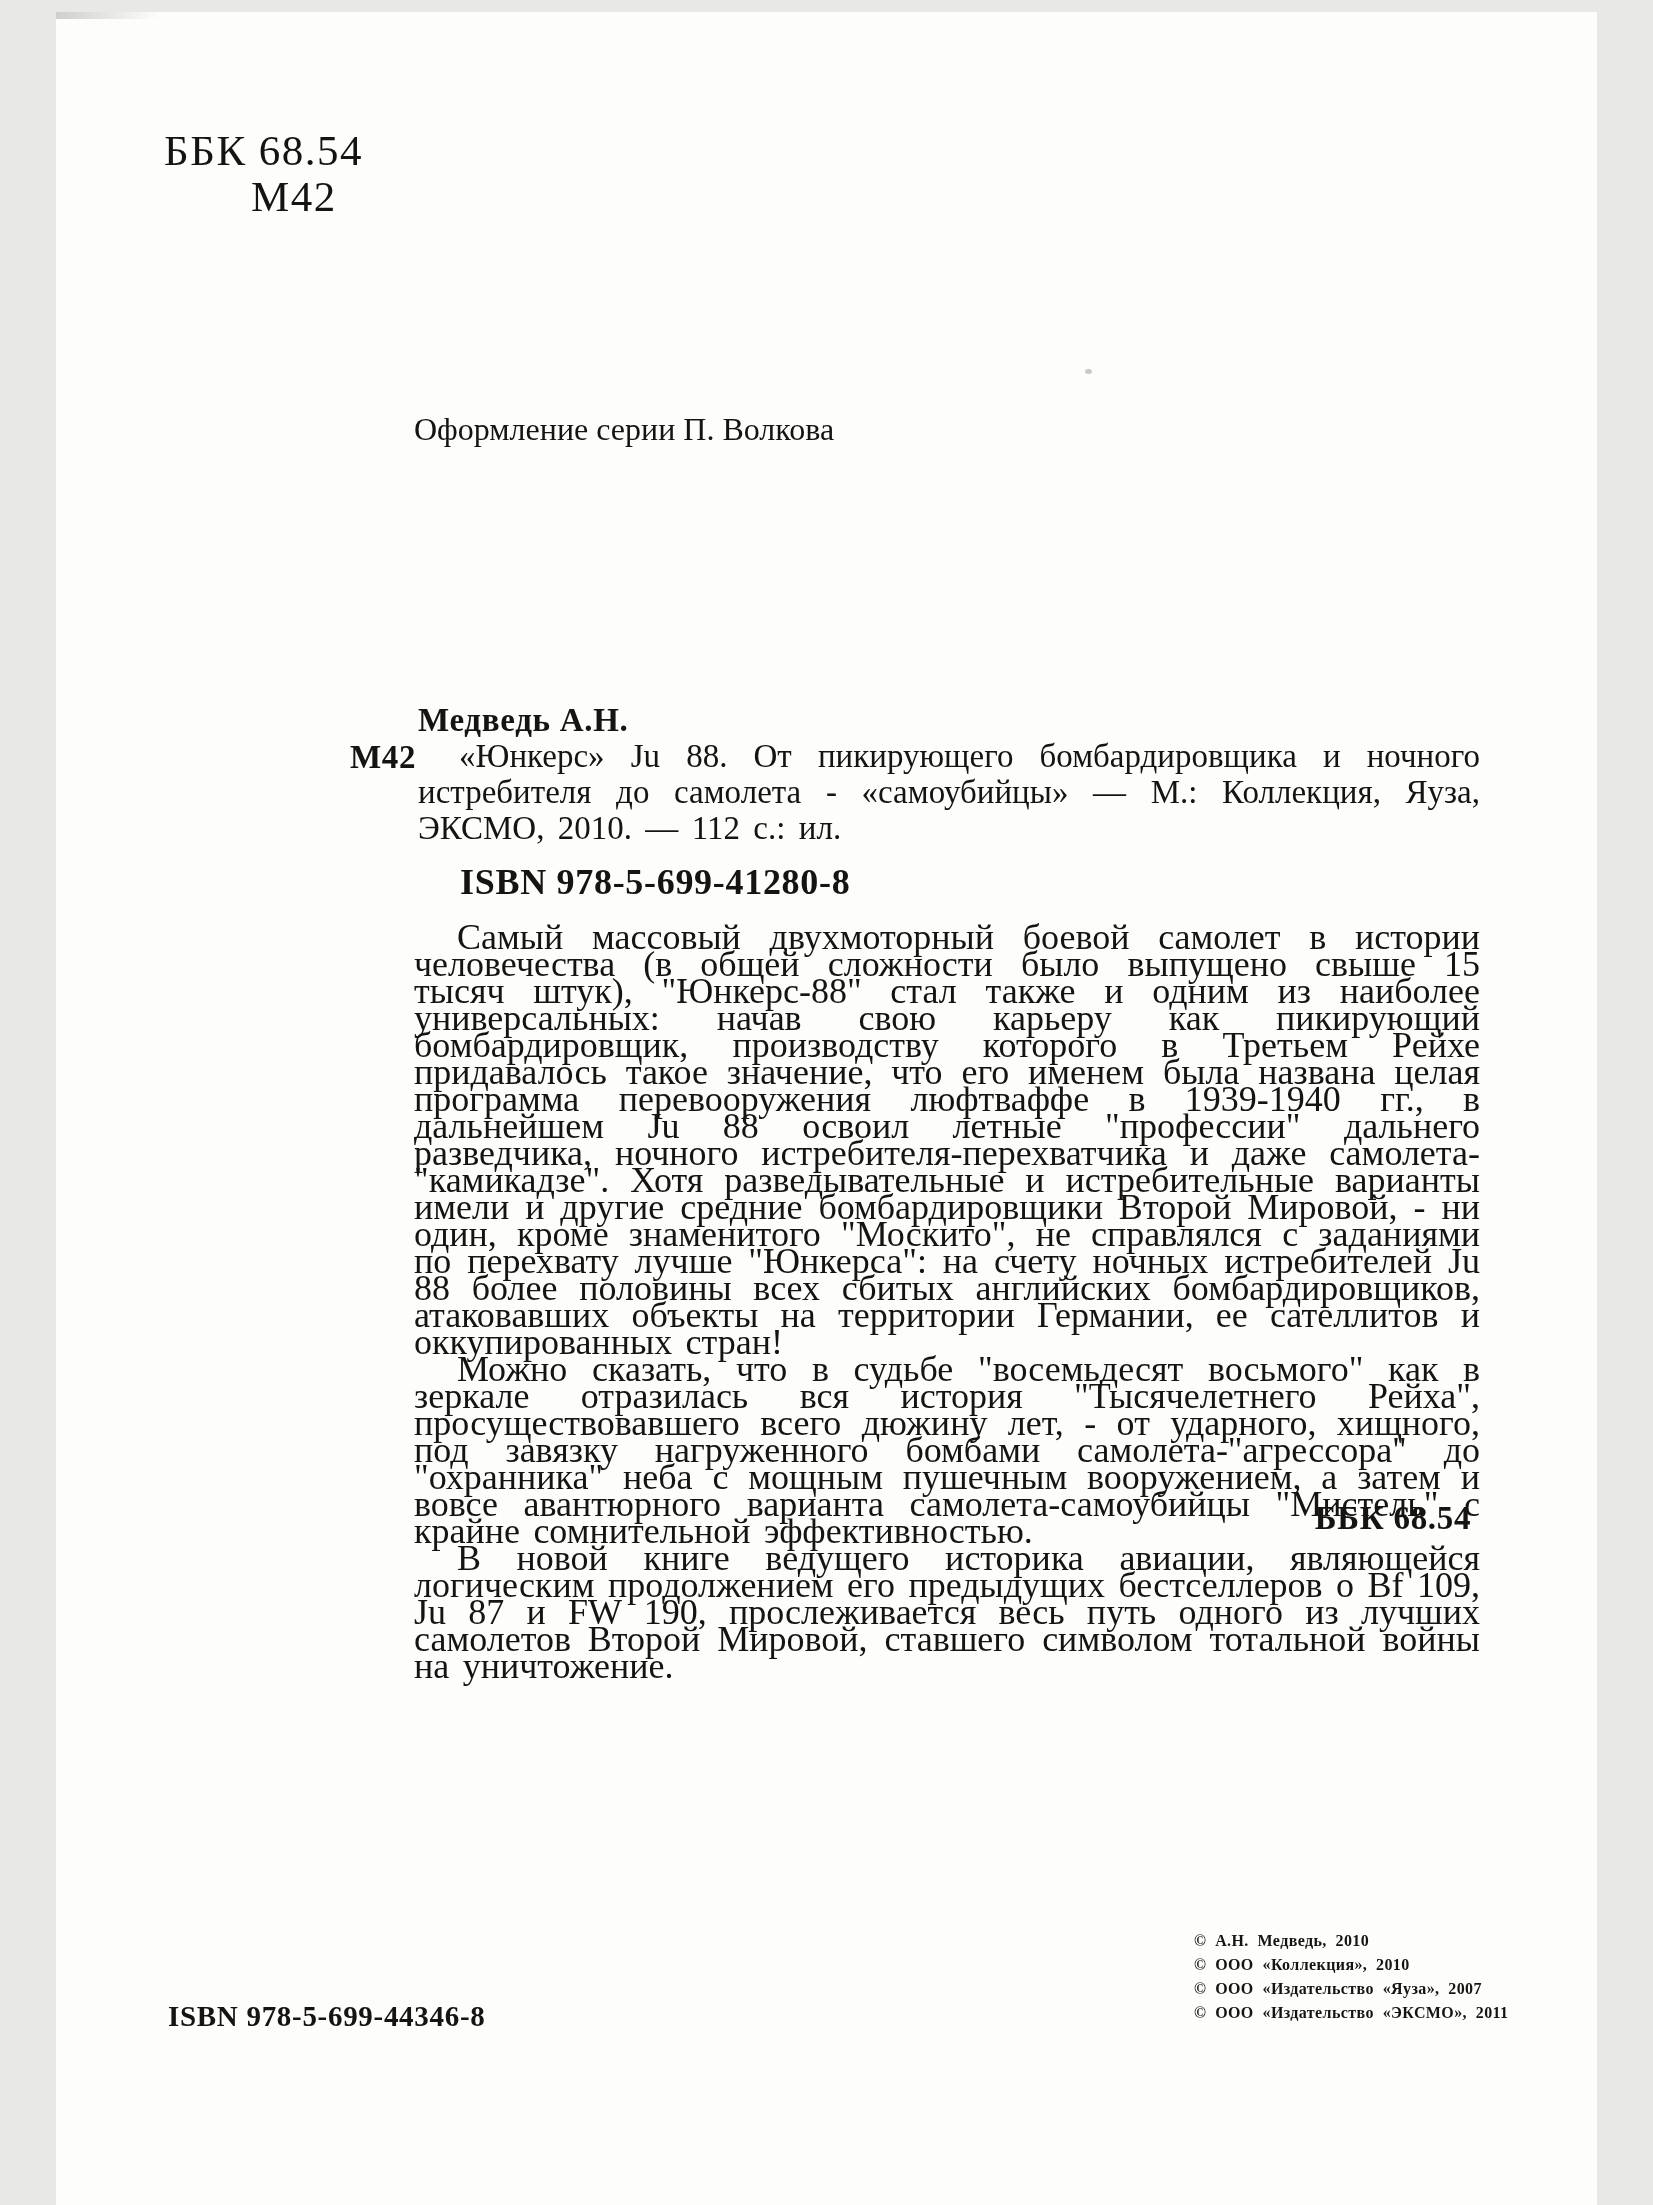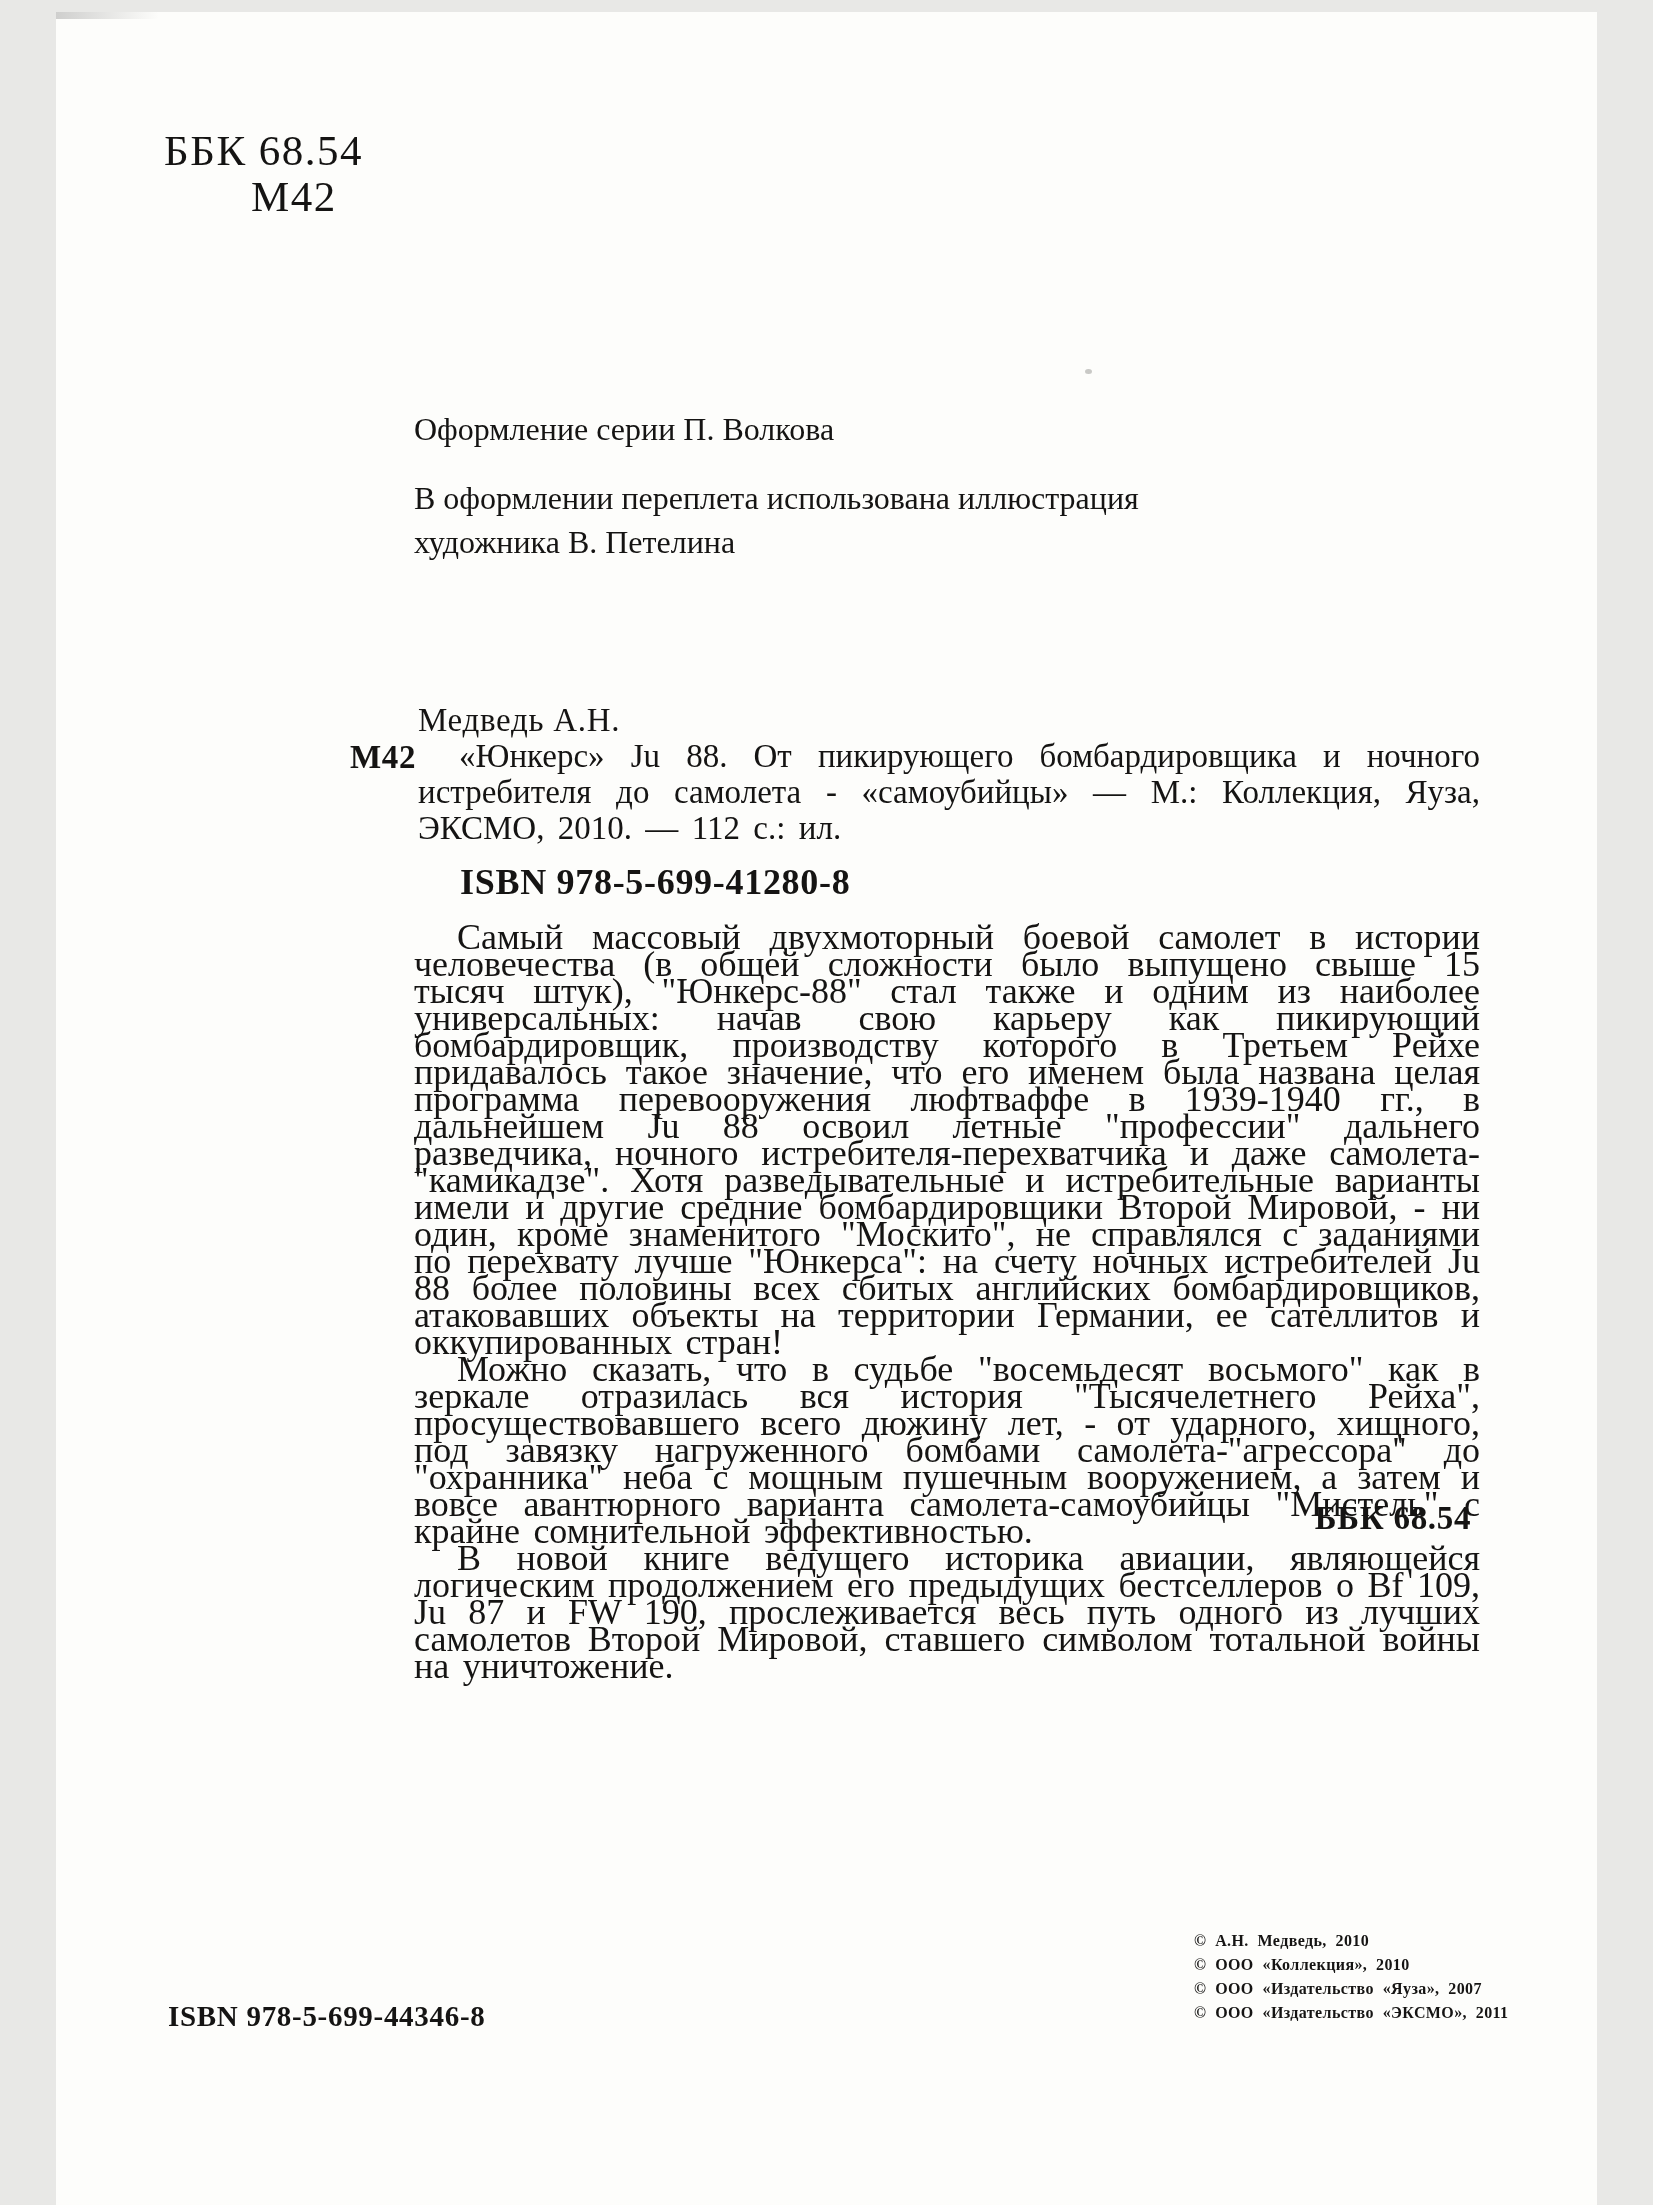--- a/index.html
+++ b/index.html
@@ -57,21 +57,21 @@
   
   .catalog {
     position: absolute;
     left: 294px; top: 690px;
     width: 1130px;
     font-size: 33px;
     line-height: 36px;
   }
   .catalog .author {
     margin-left: 68px;
-    font-weight: normal;
+    font-weight: bold;
     letter-spacing: 0.7px;
   }
   .catalog .entry-wrap { position: relative; }
   .catalog .idx {
     position: absolute;
     left: 0; top: 0.7px;
     font-weight: bold;
     letter-spacing: 0.7px;
   }
   .catalog .entry {
@@ -144,24 +144,20 @@
   <div class="edge-smudge"></div>
   <div class="scan-dot"></div>
 
   <div class="bbk-top">
     <div>ББК 68.54</div>
     <div class="m42">М42</div>
   </div>
 
   <div class="series">
     <div class="s-line1">Оформление серии П. Волкова</div>
-    <div class="s-pair">
-      <div>В оформлении переплета использована иллюстрация</div>
-      <div>художника В. Петелина</div>
-    </div>
   </div>
 
   <div class="catalog">
     <div class="author">Медведь А.Н.</div>
     <div class="entry-wrap">
       <span class="idx">М42</span>
       <p class="entry">«Юнкерс» Ju 88. От пикирующего бомбардировщика и ночного истребителя до самолета - «самоубийцы» — М.: Коллекция, Яуза, ЭКСМО, 2010. — 112 с.: ил.</p>
     </div>
   </div>
 

